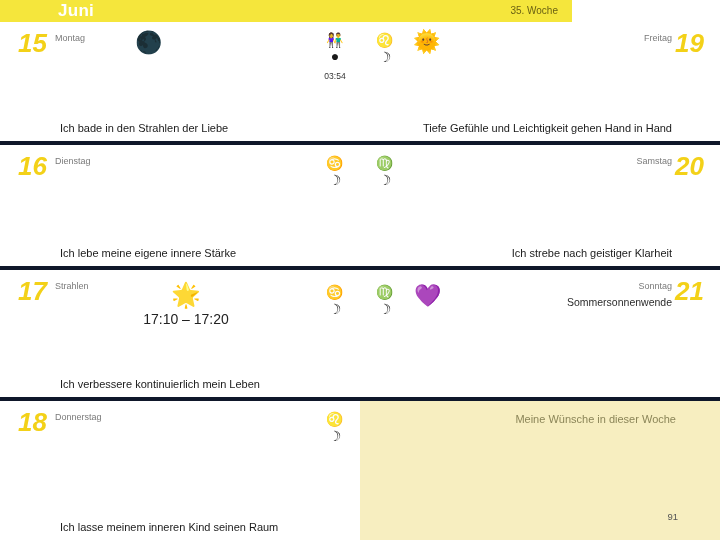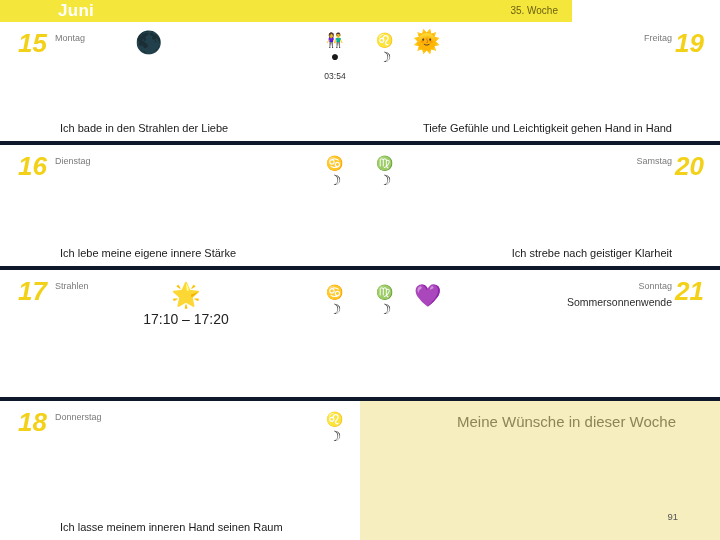--- a/index.html
+++ b/index.html
@@ -140,21 +140,21 @@
     left: 360px;
     top: 401px;
     width: 360px;
     height: 139px;
     background: #f7eec0;
   }
   .wishes-title {
     position: absolute;
     top: 12px;
     right: 44px;
-    font-size: 15px;
+    font-size: 11px;
     color: #8b8558;
   }
   .page-number {
     position: absolute;
     right: 42px;
     bottom: 18px;
     font-size: 9.5px;
     color: #555555;
     text-align: right;
   }
@@ -241,34 +241,35 @@
         <div class="symrow2 moon">☽</div>
       </div>
 
       <div class="symcol" style="left:362px; top:14px;">
         <div class="symrow1">♍</div>
         <div class="symrow2 moon">☽</div>
       </div>
 
       <div class="bigicon" style="left:414px; top:15px;">💜</div>
 
+      <div class="affirm left">Ich verbessere kontinuierlich mein Leben</div>
     </div>
   </div>
 
   <div class="row" style="top:401px; height:139px; border-bottom:none;">
     <div class="row-inner">
       <div class="daynum left">18</div>
       <div class="dayname left">Donnerstag</div>
 
       <div class="symcol" style="left:312px; top:10px;">
         <div class="symrow1">♌</div>
         <div class="symrow2 moon">☽</div>
       </div>
 
-      <div class="affirm left">Ich lasse meinem inneren Hand seinen Raum</div>
+      <div class="affirm left">Ich lasse meinem inneren Kind seinen Raum</div>
     </div>
   </div>
 
   <div class="wishes">
     <div class="wishes-title">Meine Wünsche in dieser Woche</div>
     <div class="page-number">91</div>
   </div>
 
 </div>
 

